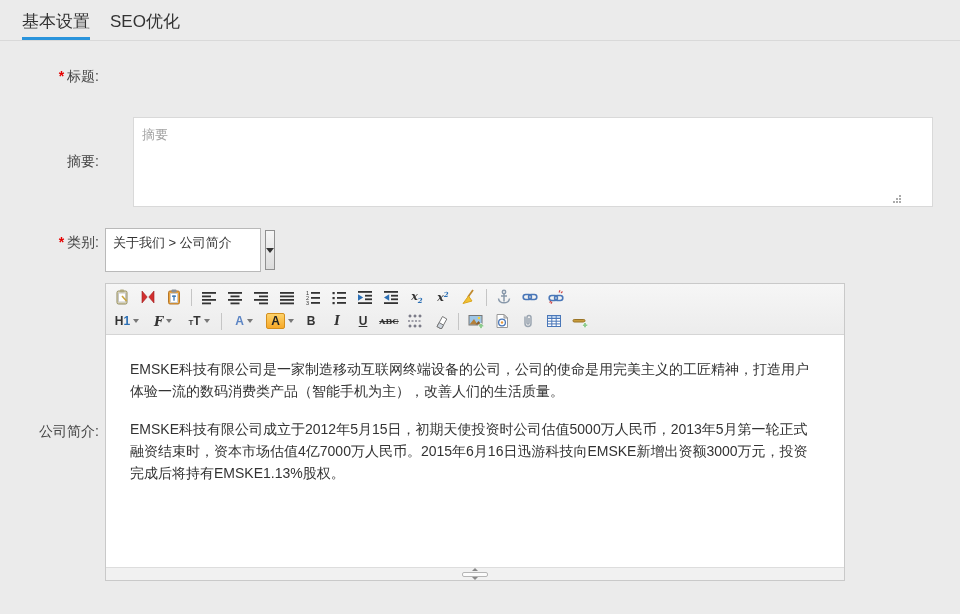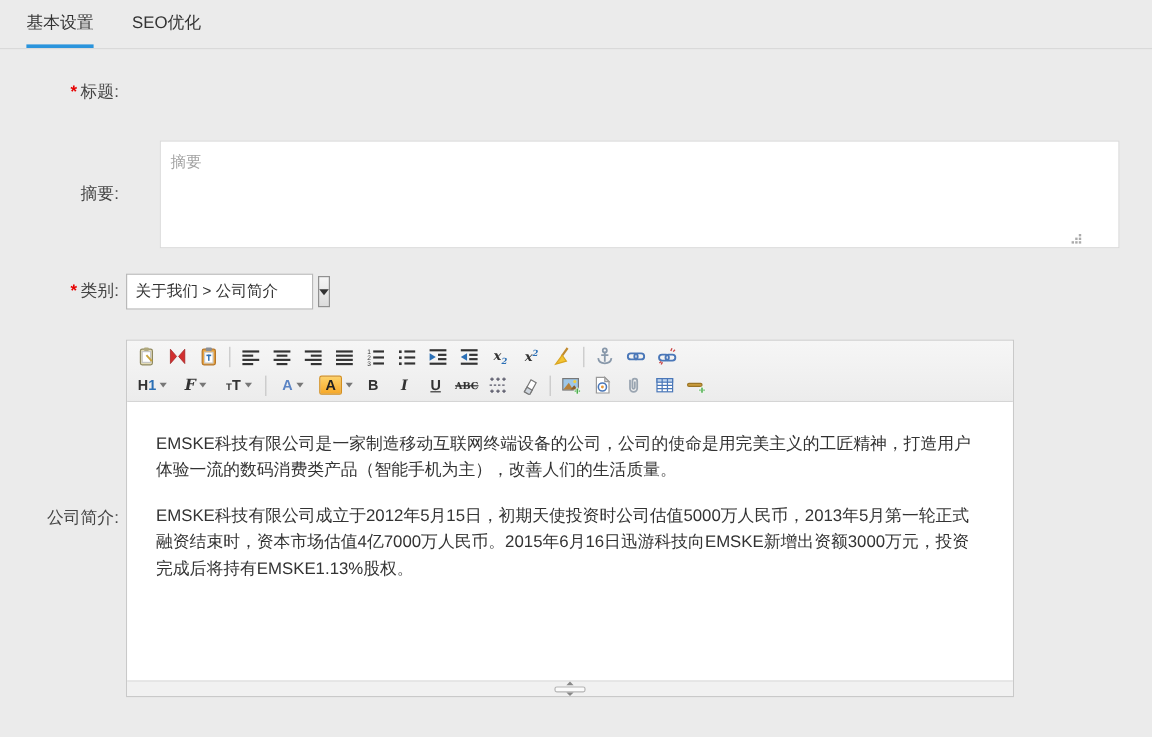--- a/index.html
+++ b/index.html
@@ -3,21 +3,21 @@
 <meta charset="utf-8">
 <style>
   * { margin:0; padding:0; box-sizing:border-box; }
   html,body { width:960px; height:614px; }
   body {
     font-family:"Liberation Sans","DejaVu Sans",sans-serif;
     background:#ebebeb; color:#333; overflow:hidden; position:relative;
   }
   
   .tabbar { position:absolute; left:0; top:0; width:960px; height:41px; border-bottom:1px solid #d9d9d9; }
-  .tab { position:absolute; top:10px; height:30px; font-size:14px; color:#333; cursor:pointer; }
+  .tab { position:absolute; top:10px; height:30px; font-size:17px; color:#333; cursor:pointer; }
   .tab.t0 { left:22px; }
   .tab.t1 { left:110px; }
   .tab.active::after { content:""; position:absolute; left:0; right:0; bottom:0; height:3px; background:#2a94dc; }
   
   .row { position:absolute; left:0; display:flex; }
   .lbl { width:105px; text-align:right; padding-right:6px; font-size:14px; color:#444; white-space:nowrap; align-self:center; }
   .req { color:#e60000; font-weight:bold; margin-right:3px; }
   .field-title  { top:62px;  height:30px; }
   .field-sum    { top:117px; height:90px; }
   .field-cat    { top:228px; height:30px; }
@@ -30,21 +30,21 @@
   .ta-wrap { position:relative; width:800px; height:90px; }
   textarea.ta {
     width:800px; height:90px; border:1px solid #d9d9d9; background:#fff; resize:none;
     font-size:13px; color:#333; padding:8px; outline:none;
     font-family:"Liberation Sans","DejaVu Sans",sans-serif;
     margin-left:28px;
   }
   textarea.ta::placeholder { color:#a3a3a3; }
   .ta-grip { position:absolute; right:2px; bottom:2px; width:12px; height:12px; cursor:nwse-resize; }
   
-  .sel { display:flex; width:156px; height:30px; border:1px solid #b9b9b9; background:#fff; cursor:pointer;gap:32px; }
+  .sel { display:flex; width:156px; height:44px; border:1px solid #b9b9b9; background:#fff; cursor:pointer;gap:32px; }
   .sel-text { flex:1; font-size:13px; line-height:28px; padding-left:7px; white-space:nowrap; }
   .sel-btn {
     width:19px; margin:1px; border:1px solid #909090; background:linear-gradient(#f6f6f6,#dcdcdc);
     display:flex; align-items:center; justify-content:center;
   }
   .sel-caret { width:0; height:0; border-left:4px solid transparent; border-right:4px solid transparent; border-top:5px solid #333; }
   
   .editor { width:740px; height:298px; border:1px solid #c9c9c9; background:#fff; display:flex; flex-direction:column; }
   .toolbar { background:linear-gradient(#f6f6f6,#ececec); border-bottom:1px solid #d5d5d5; padding:1px 3px; }
   .tb-row { display:flex; align-items:center; height:24px; }

